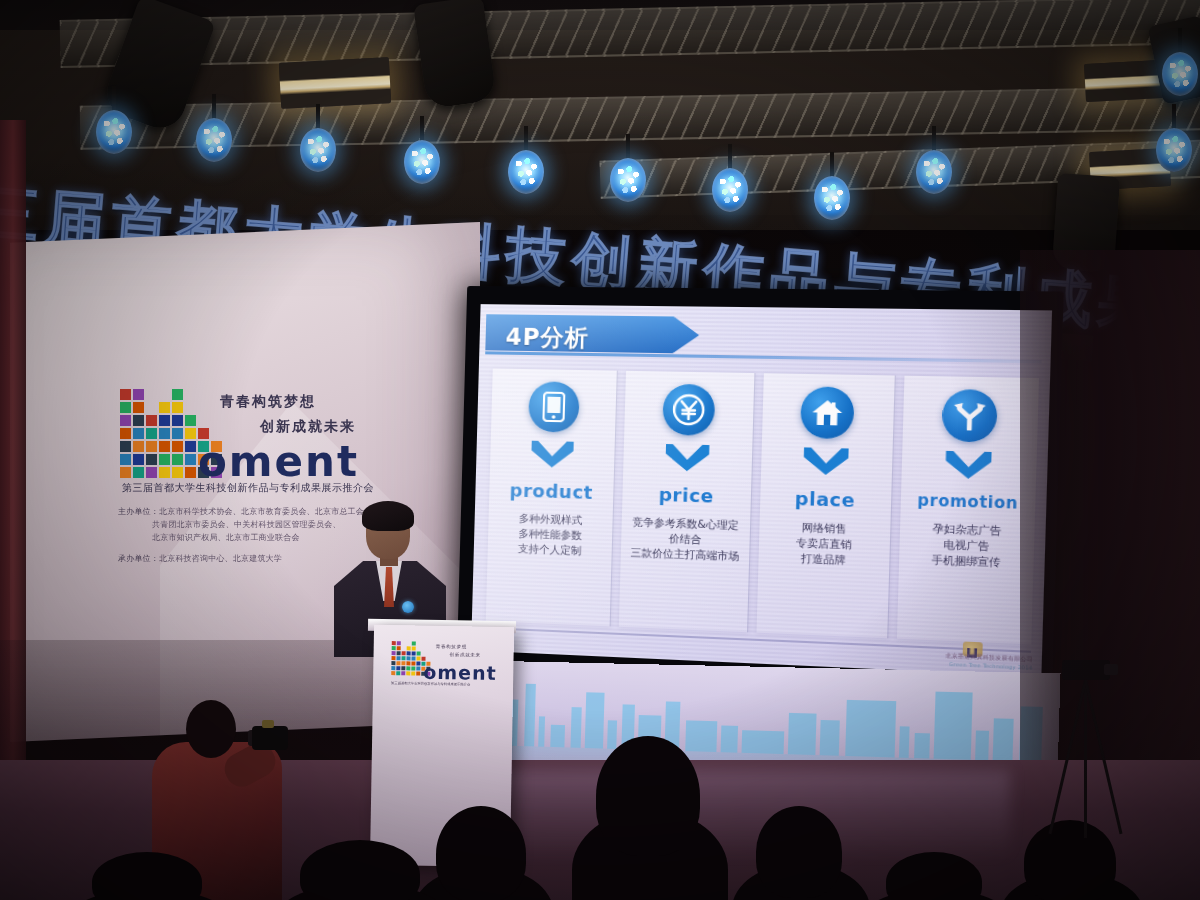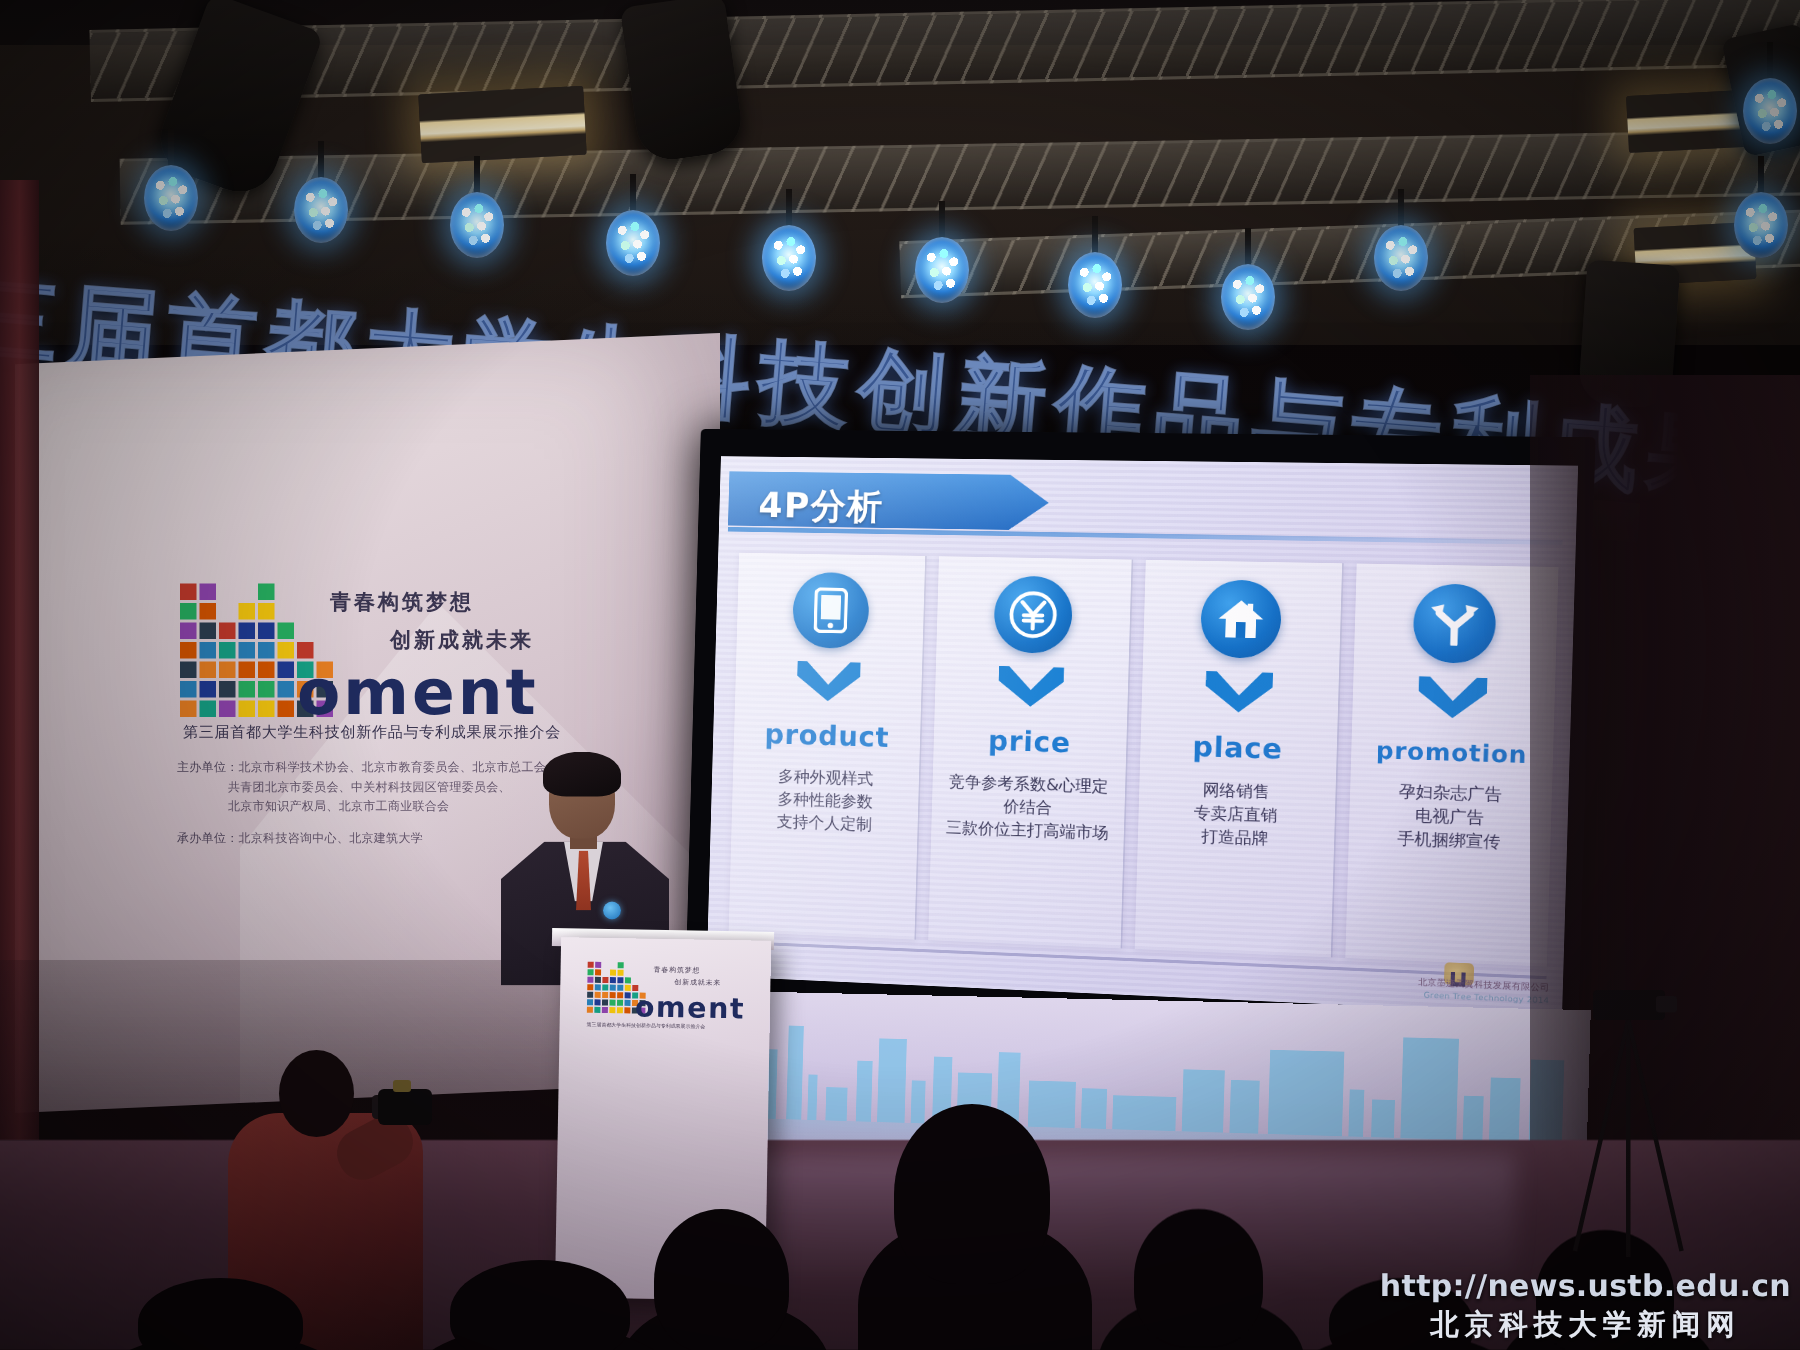--- a/index.html
+++ b/index.html
@@ -544,18 +544,14 @@
   <div class="tripod">
     <div class="cam"></div>
     <div class="lensb"></div>
     <div class="leg" style="left:32px;transform:rotate(0deg);"></div>
     <div class="leg" style="left:32px;transform:rotate(13deg);"></div>
     <div class="leg" style="left:32px;transform:rotate(-13deg);"></div>
   </div>
 
   <div class="vig"></div>
 
-  <div class="wm">
-    <div class="url">http://news.ustb.edu.cn</div>
-    <div class="cn">北京科技大学新闻网</div>
-  </div>
 
 </div>
 
 </body></html>

